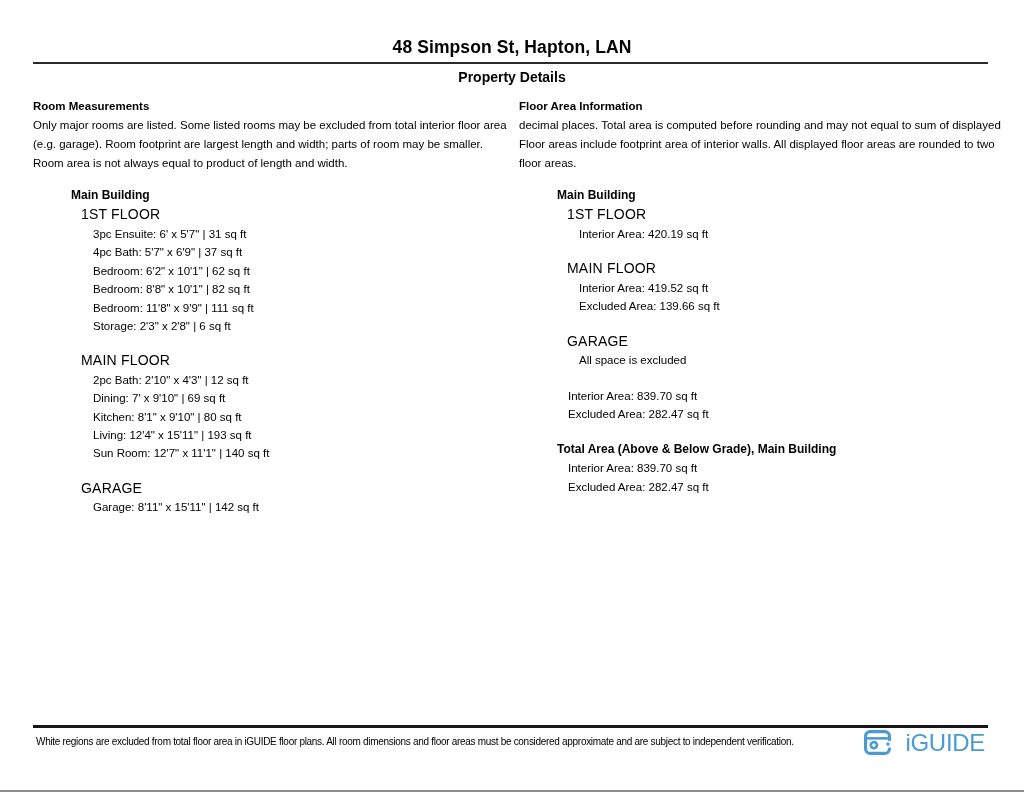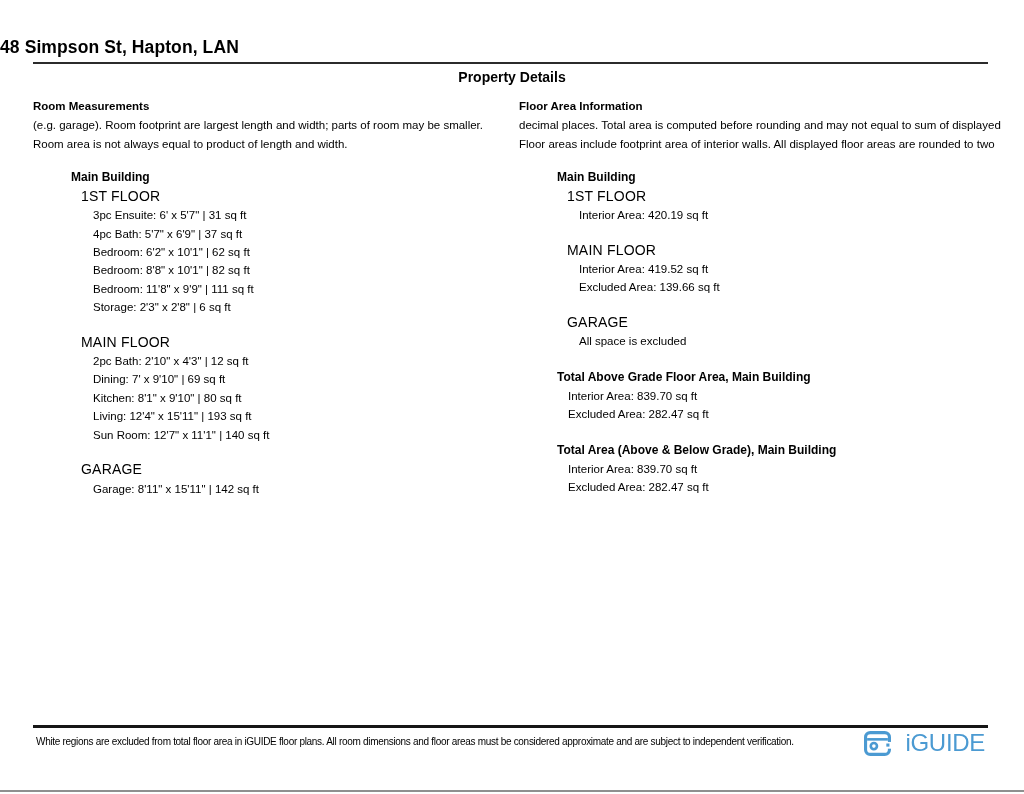--- a/index.html
+++ b/index.html
@@ -11,21 +11,21 @@
     background: #ffffff;
     color: #000000;
     font-family: "Liberation Sans", "DejaVu Sans", sans-serif;
     overflow: hidden;
   }
 
   
   .title {
     position: absolute;
     top: 37px; left: 0; width: 100%;
-    text-align: left;
+    text-align: center;
     font-size: 17.5px;
     font-weight: bold;
     letter-spacing: 0.1px;
   }
   .header-rule {
     position: absolute;
     top: 62px; left: 33px; width: 955px; height: 2px;
     background: #2b2b2b;
   }
   .subtitle {
@@ -100,21 +100,21 @@
     top: 736px; left: 36px;
     font-size: 10px;
     letter-spacing: -0.3px;
     color: #000000;
     white-space: nowrap;
   }
   .logo {
     position: absolute;
     top: 730px; right: 39px;
     display: flex;
-    align-items: center;
+    align-items: flex-start;
     gap: 14px;
   }
   .logo-icon { width: 27px; height: 25px; display: block; }
   .logo-text {
     font-size: 24px;
     color: #4b9ad2;
     letter-spacing: -0.3px;
     line-height: 26px;
   }
   .page-edge {
@@ -129,20 +129,21 @@
 <div class="page">
 
   <div class="title">48 Simpson St, Hapton, LAN</div>
   <div class="header-rule"></div>
   <div class="subtitle">Property Details</div>
 
   <div class="columns">
 
     <div class="col-left">
       <div class="section-heading">Room Measurements</div>
+      <div class="desc-line">Only major rooms are listed. Some listed rooms may be excluded from total interior floor area</div>
       <div class="desc-line">(e.g. garage). Room footprint are largest length and width; parts of room may be smaller.</div>
       <div class="desc-line">Room area is not always equal to product of length and width.</div>
 
       <div class="building">
         <div class="building-name">Main Building</div>
 
         <div class="floor">
           <div class="floor-name">1ST FLOOR</div>
           <div class="room-line">3pc Ensuite: 6' x 5'7" | 31 sq ft</div>
           <div class="room-line">4pc Bath: 5'7" x 6'9" | 37 sq ft</div>
@@ -165,20 +166,21 @@
           <div class="floor-name">GARAGE</div>
           <div class="room-line">Garage: 8'11" x 15'11" | 142 sq ft</div>
         </div>
       </div>
     </div>
 
     <div class="col-right">
       <div class="section-heading">Floor Area Information</div>
       <div class="desc-line">decimal places. Total area is computed before rounding and may not equal to sum of displayed</div>
       <div class="desc-line">Floor areas include footprint area of interior walls. All displayed floor areas are rounded to two</div>
+      <div class="desc-line">floor areas.</div>
 
       <div class="building">
         <div class="building-name">Main Building</div>
 
         <div class="floor">
           <div class="floor-name">1ST FLOOR</div>
           <div class="area-line">Interior Area: 420.19 sq ft</div>
         </div>
 
         <div class="floor">
@@ -187,21 +189,20 @@
           <div class="area-line">Excluded Area: 139.66 sq ft</div>
         </div>
 
         <div class="floor">
           <div class="floor-name">GARAGE</div>
           <div class="area-line">All space is excluded</div>
         </div>
       </div>
 
       <div class="total-block">
-        <div class="total-heading">Total Above Grade Floor Area, Main Building</div>
         <div class="total-line">Interior Area: 839.70 sq ft</div>
         <div class="total-line">Excluded Area: 282.47 sq ft</div>
       </div>
 
       <div class="total-block">
         <div class="total-heading">Total Area (Above &amp; Below Grade), Main Building</div>
         <div class="total-line">Interior Area: 839.70 sq ft</div>
         <div class="total-line">Excluded Area: 282.47 sq ft</div>
       </div>
     </div>

